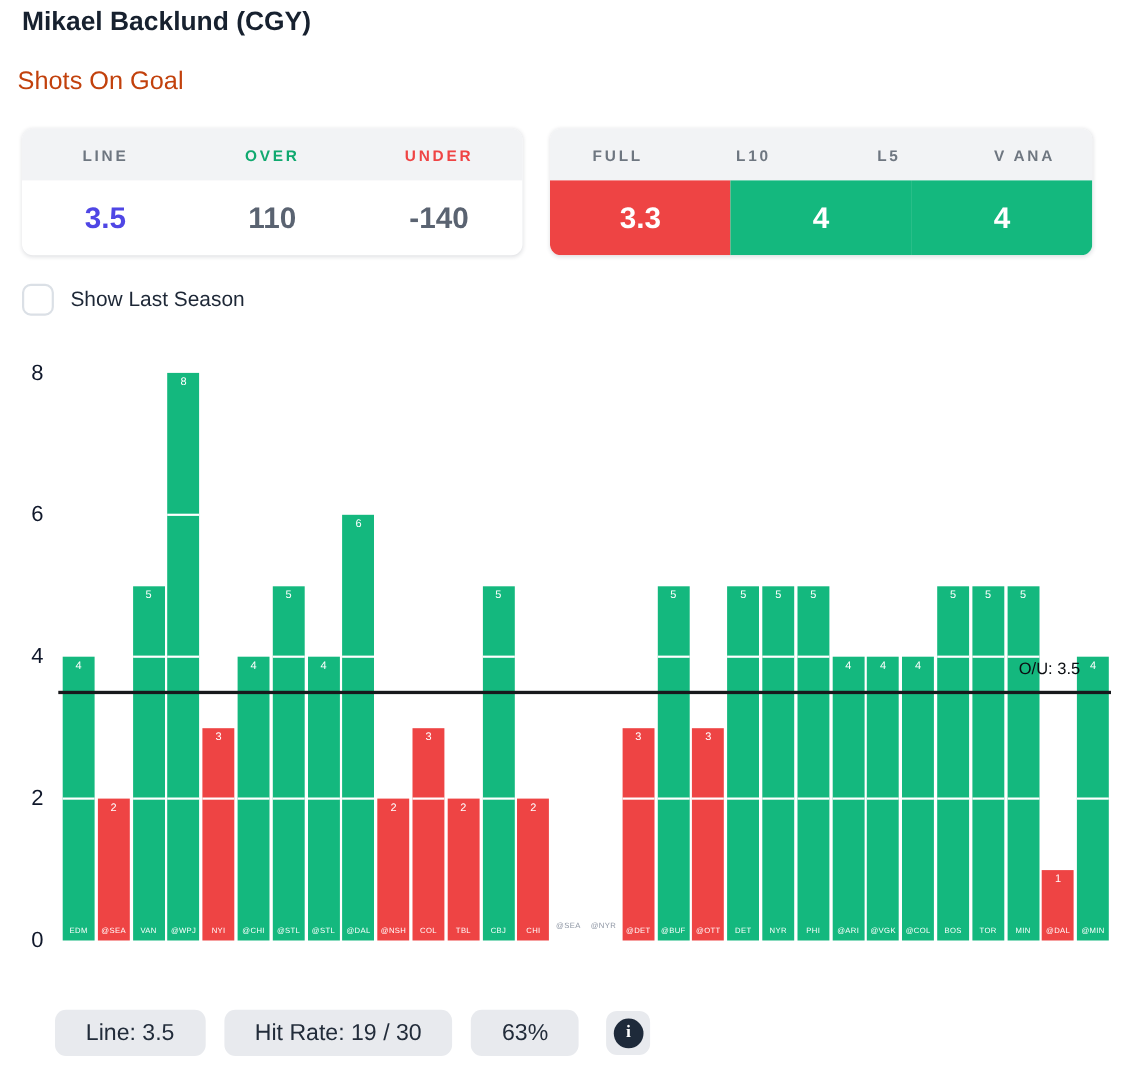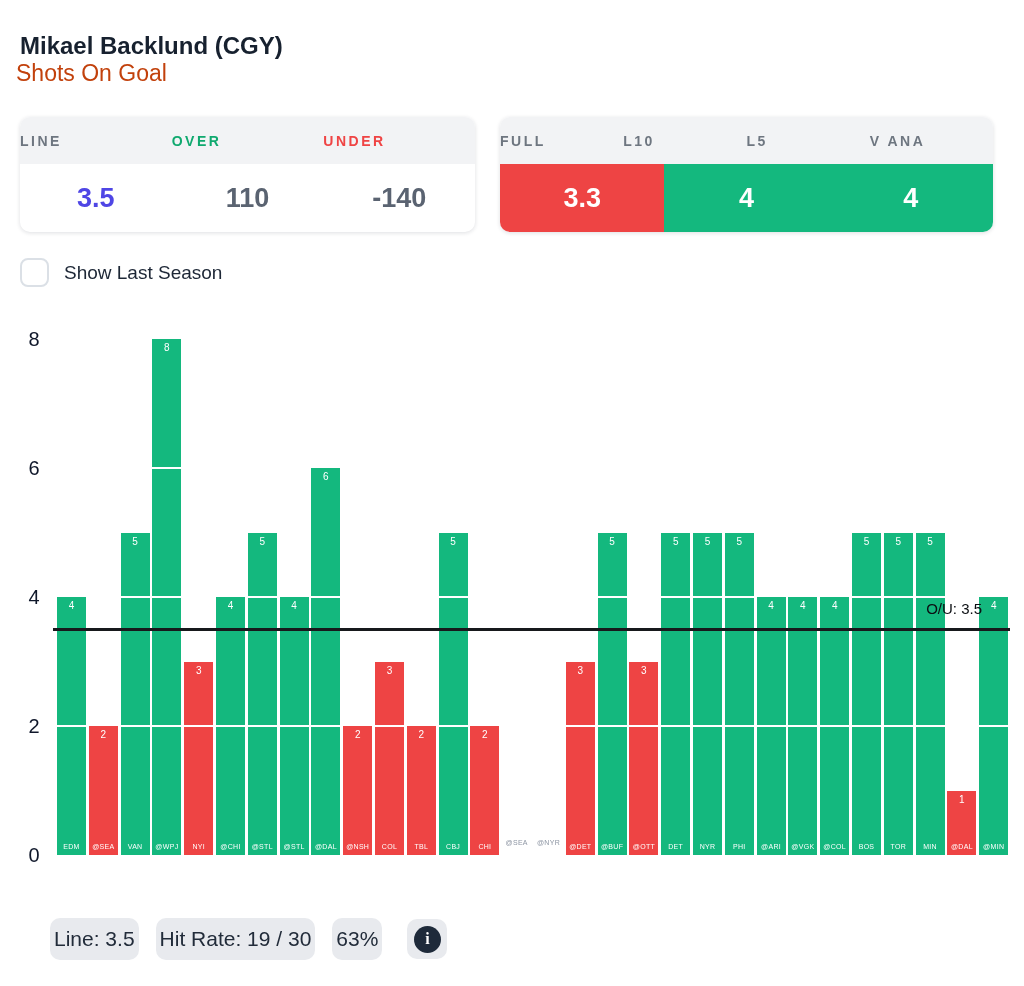--- a/index.html
+++ b/index.html
@@ -1,32 +1,32 @@
 <!DOCTYPE html>
 <html><head>
 <meta charset="utf-8">
 <style>
   html,body{margin:0;padding:0;background:#fff;}
   .page{position:relative;width:1024px;height:986px;background:#ffffff;
         font-family:"Liberation Sans",sans-serif;overflow:hidden;}
 
   
-  .title{position:absolute;left:20px;top:32px;font-size:24px;font-weight:bold;color:#17212f;}
+  .title{position:absolute;left:20px;top:6px;font-size:24px;font-weight:bold;color:#17212f;}
   .subtitle{position:absolute;left:16px;top:60px;font-size:23px;color:#c2410c;}
   .dropdown{position:absolute;right:34px;top:16px;height:56px;display:flex;align-items:center;
             gap:20px;padding:0 22px;border:1px solid #cfd6de;border-radius:10px;background:#fff;
             font-size:21px;color:#111827;cursor:pointer;}
 
   
   .panel{position:absolute;top:117px;border-radius:10px;overflow:hidden;background:#fff;
          box-shadow:0 1px 4px rgba(20,30,50,.14);}
   .panel-odds{left:20px;width:455px;}
   .panel-avg{left:500px;width:493px;}
   .panel-head{display:flex;background:#f2f3f5;height:47px;align-items:center;}
-  .panel-head span{flex:1;font-size:14px;font-weight:bold;
+  .panel-head span{flex:1;text-align:center;font-size:14px;font-weight:bold;
                    letter-spacing:2.5px;color:#6e7680;}
   .panel-head .hd-over{color:#10a96f;}
   .panel-head .hd-under{color:#ef4444;}
   .panel-vals{display:flex;height:68px;align-items:stretch;}
   .panel-vals span{flex:1;display:flex;align-items:center;justify-content:center;
                    font-size:27px;font-weight:bold;color:#5a6371;}
   .v-line{color:#4f46e5 !important;}
   .cell-over{background:#14b87e;color:#fff !important;}
   .cell-under{background:#ee4444;color:#fff !important;}
 
@@ -43,21 +43,21 @@
   .bar-val{position:absolute;top:3px;left:0;right:0;text-align:center;font-size:10px;color:#fff;}
   .bar-team{position:absolute;bottom:5px;left:0;right:0;text-align:center;font-size:7px;
             color:#fff;letter-spacing:.3px;}
   .gridseg{position:absolute;left:0;right:0;height:2px;background:#fff;}
   .zero-team{position:absolute;text-align:center;font-size:7px;color:#8d95a3;letter-spacing:.3px;}
   .ou-line{position:absolute;left:33px;right:0;height:3px;background:#17191c;}
   .ou-label{position:absolute;right:28px;font-size:15px;color:#0b0e12;}
 
   
   .chips{position:absolute;left:50px;top:918px;display:flex;gap:17px;align-items:center;}
-  .chip{background:#e8eaee;border-radius:10px;padding:9px 4px;font-size:21px;color:#222c3a;
+  .chip{background:#e8eaee;border-radius:10px;padding:9px 28px;font-size:21px;color:#222c3a;
         white-space:nowrap;}
   .info-wrap{width:40px;height:40px;background:#e8eaee;border-radius:10px;display:flex;
              align-items:center;justify-content:center;margin-left:8px;cursor:pointer;}
   .info-circle{width:27px;height:27px;border-radius:50%;background:#1e2a3a;color:#fff;
                font-size:16px;font-weight:bold;display:flex;align-items:center;justify-content:center;
                font-family:"Liberation Serif",serif;}
 </style>
 </head>
 <body>
 

